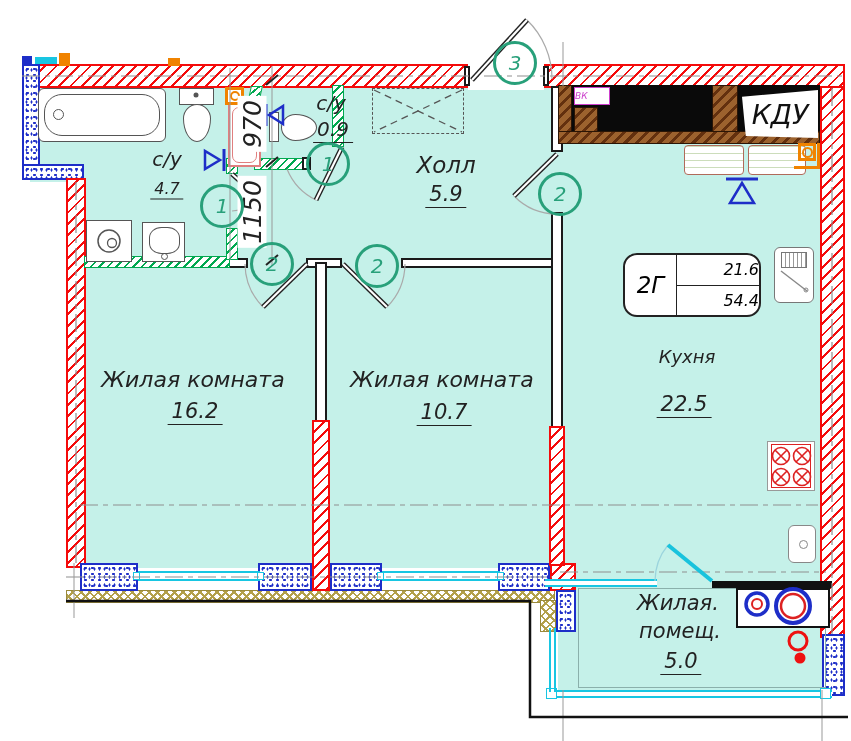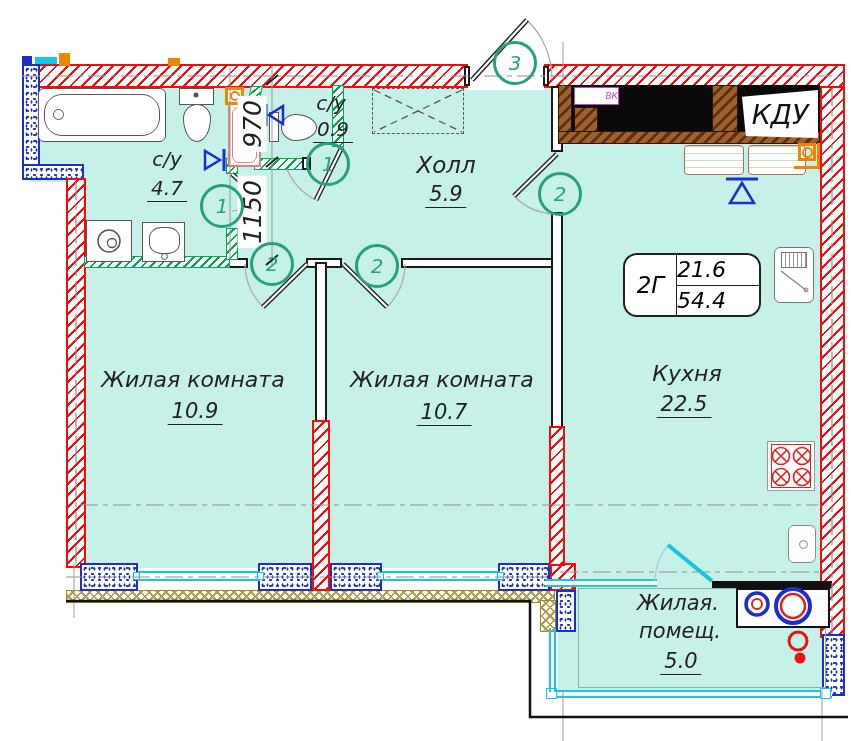--- a/index.html
+++ b/index.html
@@ -26,21 +26,21 @@
        white-space:nowrap;z-index:7;font-size:21px;}
   .area span{border-bottom:1.6px solid #222;padding:0 4px 1px;}
   .dim{position:absolute;transform:translate(-50%,-50%) rotate(-90deg);font-style:italic;font-size:25px;
        background:#fff;padding:0 4px;z-index:7;color:#222;white-space:nowrap;}
   .marker{position:absolute;width:38px;height:38px;border:3px solid #28a07a;border-radius:50%;
        color:#28a07a;display:flex;align-items:center;justify-content:center;font-style:italic;
        font-size:20px;transform:translate(-50%,-50%);z-index:8;}
   .stamp{position:absolute;display:flex;background:#fff;border:2px solid #222;border-radius:14px;z-index:6;font-style:italic;box-sizing:border-box;}
   .stamp-left{width:38%;display:flex;align-items:center;justify-content:center;border-right:1.6px solid #222;font-size:23px;}
   .stamp-right{flex:1;display:flex;flex-direction:column;}
-  .stamp-top,.stamp-bottom{flex:1;display:flex;align-items:center;justify-content:flex-start;font-size:22px;}
+  .stamp-top,.stamp-bottom{flex:1;display:flex;align-items:center;justify-content:flex-end;font-size:16px;}
   .stamp-top{border-bottom:1.6px solid #222;}
   .panel{position:absolute;background:#fff;z-index:4;display:flex;flex-direction:column;align-items:center;justify-content:center;font-style:italic;color:#111;}
   .ctrbox{position:absolute;background:#fff;border:1.2px solid #b06a5a;border-radius:4px;z-index:3;
        background-image:repeating-linear-gradient(0deg,transparent 0 6px,#cdb 6px 7px);}
   svg.overlay{position:absolute;left:0;top:0;z-index:4;}
 </style>
 </head>
 <body>
 
 <div id="plan">
@@ -84,21 +84,21 @@
   <div class="wgreen" style="left:84px;top:256px;width:146px;height:12px"></div>
   <div class="wgreen" style="left:226px;top:158px;width:12px;height:16px"></div>
   <div class="wgreen" style="left:226px;top:228px;width:12px;height:32px"></div>
   <div class="wgreen" style="left:254px;top:158px;width:52px;height:12px"></div>
   <div class="wgreen" style="left:332px;top:85px;width:12px;height:62px"></div>
   <div class="wgreen" style="left:249px;top:86px;width:12px;height:18px;transform:skewX(-12deg)"></div>
   <div class="wblack" style="left:302px;top:157px;width:9px;height:13px"></div>
 
   <div class="abs" style="left:558px;top:85px;width:262px;height:58px;background:#0a0a0a;z-index:3"></div>
   <div class="wbrown" style="left:558px;top:85px;width:14px;height:58px"></div>
-  <div class="abs" style="left:574px;top:87px;width:45px;height:18px;background:#fff;border:1.4px solid #cc3fcc;box-sizing:border-box;z-index:4;display:flex;align-items:center;justify-content:flex-end">
+  <div class="abs" style="left:574px;top:87px;width:36px;height:18px;background:#fff;border:1.4px solid #cc3fcc;box-sizing:border-box;z-index:4;display:flex;align-items:center;justify-content:flex-start">
     <span style="font-size:9px;color:#cc3fcc;font-style:italic">ВК</span>
   </div>
   <div class="wbrown" style="left:574px;top:107px;width:24px;height:36px"></div>
   <div class="wbrown" style="left:712px;top:85px;width:26px;height:58px"></div>
   <div class="panel" style="left:742px;top:90px;width:76px;height:48px;clip-path:polygon(0 14%,100% 0,100% 100%,5% 96%)">
     <span style="font-size:27px">КДУ</span>
   </div>
   <div class="wbrown" style="left:558px;top:131px;width:262px;height:13px"></div>
 
   <div class="ctrbox" style="left:684px;top:145px;width:58px;height:28px"></div>
@@ -263,30 +263,30 @@
 
     <g stroke="#555" fill="none">
       <circle cx="109" cy="241" r="11" stroke-width="1.5"></circle>
         <circle cx="112" cy="243" r="4.5" stroke-width="1.3"></circle>
     </g>
 
     <circle cx="196" cy="95" r="2.5" fill="#555"></circle>
   </svg>
 
   <div class="lbl" style="left:167px;top:159px;font-size:20px"><span>с/у</span></div>
-  <div class="lbl area" style="left:167px;top:188px;font-size:20px"><span>4.7</span></div>
+  <div class="lbl area" style="left:167px;top:188px;font-size:16px"><span>4.7</span></div>
   <div class="lbl" style="left:331px;top:103px;font-size:20px"><span>с/у</span></div>
   <div class="lbl area" style="left:333px;top:129px;font-size:20px"><span>0.9</span></div>
   <div class="lbl" style="left:446px;top:165px;font-size:23px"><span>Холл</span></div>
   <div class="lbl area" style="left:446px;top:194px"><span>5.9</span></div>
   <div class="lbl" style="left:193px;top:379px;font-size:22px"><span>Жилая комната</span></div>
-  <div class="lbl area" style="left:195px;top:411px"><span>10.9</span></div>
+  <div class="lbl area" style="left:195px;top:411px"><span>16.2</span></div>
   <div class="lbl" style="left:442px;top:379px;font-size:22px"><span>Жилая комната</span></div>
   <div class="lbl area" style="left:444px;top:412px"><span>10.7</span></div>
-  <div class="lbl" style="left:687px;top:373px;font-size:22px"><span>Кухня</span></div>
+  <div class="lbl" style="left:687px;top:356px;font-size:18px"><span>Кухня</span></div>
   <div class="lbl area" style="left:684px;top:404px"><span>22.5</span></div>
   <div class="lbl" style="left:678px;top:603px"><span>Жилая.</span></div>
   <div class="lbl" style="left:680px;top:631px"><span>помещ.</span></div>
   <div class="lbl area" style="left:681px;top:661px"><span>5.0</span></div>
 
   <div class="dim" style="left:252px;top:124px"><span>970</span></div>
   <div class="dim" style="left:252px;top:212px"><span>1150</span></div>
 
   <div class="stamp" style="left:623px;top:253px;width:138px;height:64px">
     <div class="stamp-left">

